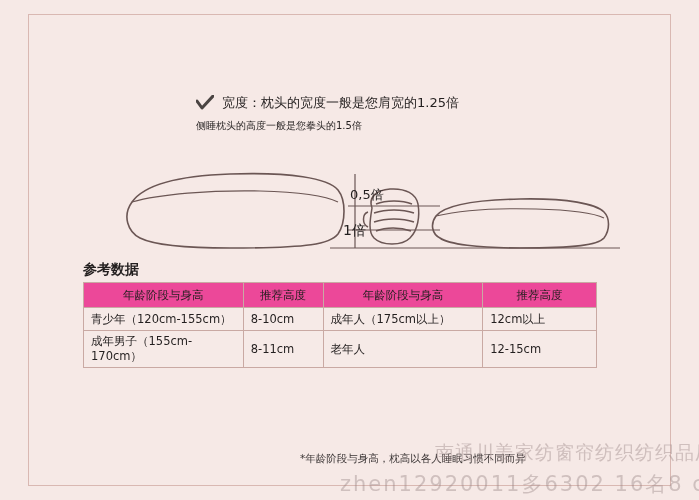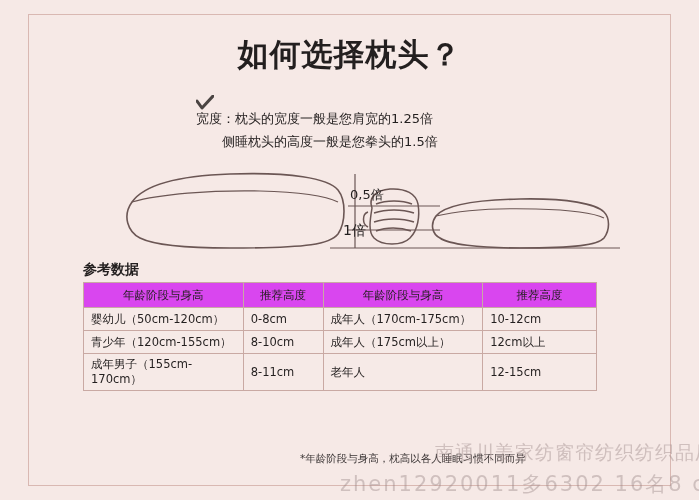--- a/index.html
+++ b/index.html
@@ -43,40 +43,38 @@
   .bullets {
     position: absolute;
     left: 196px;
     top: 94px;
     width: 420px;
   }
   .bullet-row {
     display: flex;
     align-items: flex-start;
     margin-bottom: 6px;
-    flex-direction: column;
   }
   .check {
     width: 18px;
     height: 16px;
     margin-right: 8px;
     flex: 0 0 auto;
     position: relative;
     top: 1px;
   }
   .check svg { display: block; }
   .bullet-text {
     font-size: 13px;
     color: #231f1f;
     line-height: 17px;
     white-space: nowrap;
   }
   .bullet-sub {
-    margin-left: 26px;
-    font-size: 13px;
+    font-size: 10px;
     color: #231f1f;
     line-height: 17px;
     margin-top: 2px;
     white-space: nowrap;
   }
   
   .diagram {
     position: absolute;
     left: 80px;
     top: 160px;
@@ -117,21 +115,21 @@
   }
   table.data td {
     border: 1px solid #c9a9a3;
     font-size: 11.5px;
     color: #231f1f;
     height: 23px;
     padding: 3px 7px;
     box-sizing: border-box;
   }
   table.data tr.head td {
-    background: #d946ef;
+    background: #ec4899;
     text-align: center;
     font-size: 11.5px;
     height: 25px;
   }
   td.c0 { width: 160px; }
   td.c1 { width: 80px; }
   td.c2 { width: 160px; }
   td.c3 { width: 114px; }
   .footnote {
     position: absolute;
@@ -159,21 +157,20 @@
     letter-spacing: 2px;
   }
 </style>
 </head>
 <body>
 
 <div class="page">
 
   <div class="inner-border"></div>
 
-  <div class="title">如何选择枕头？</div>
 
   <div class="bullets">
 
     <div class="bullet-row">
       <span class="check">
         <svg width="18" height="16" viewBox="0 0 18 16">
           <path d="M1 6 L6 13 L17 1" stroke="#4a4442" stroke-width="3" fill="none" stroke-linecap="round" stroke-linejoin="round"></path>
         </svg>
       </span>
       <span class="bullet-text">宽度：枕头的宽度一般是您肩宽的1.25倍</span>
@@ -216,26 +213,20 @@
 
   <div class="ref-title">参考数据</div>
 
   <table class="data">
     <tbody>
         <tr class="head">
       <td class="c0">年龄阶段与身高</td>
       <td class="c1">推荐高度</td>
       <td class="c2">年龄阶段与身高</td>
       <td class="c3">推荐高度</td>
-    </tr>
-    <tr>
-      <td class="c0">婴幼儿（50cm-120cm）</td>
-      <td class="c1">0-8cm</td>
-      <td class="c2">成年人（170cm-175cm）</td>
-      <td class="c3">10-12cm</td>
     </tr>
     <tr>
       <td class="c0">青少年（120cm-155cm）</td>
       <td class="c1">8-10cm</td>
       <td class="c2">成年人（175cm以上）</td>
       <td class="c3">12cm以上</td>
     </tr>
     <tr>
       <td class="c0">成年男子（155cm-170cm）</td>
       <td class="c1">8-11cm</td>

